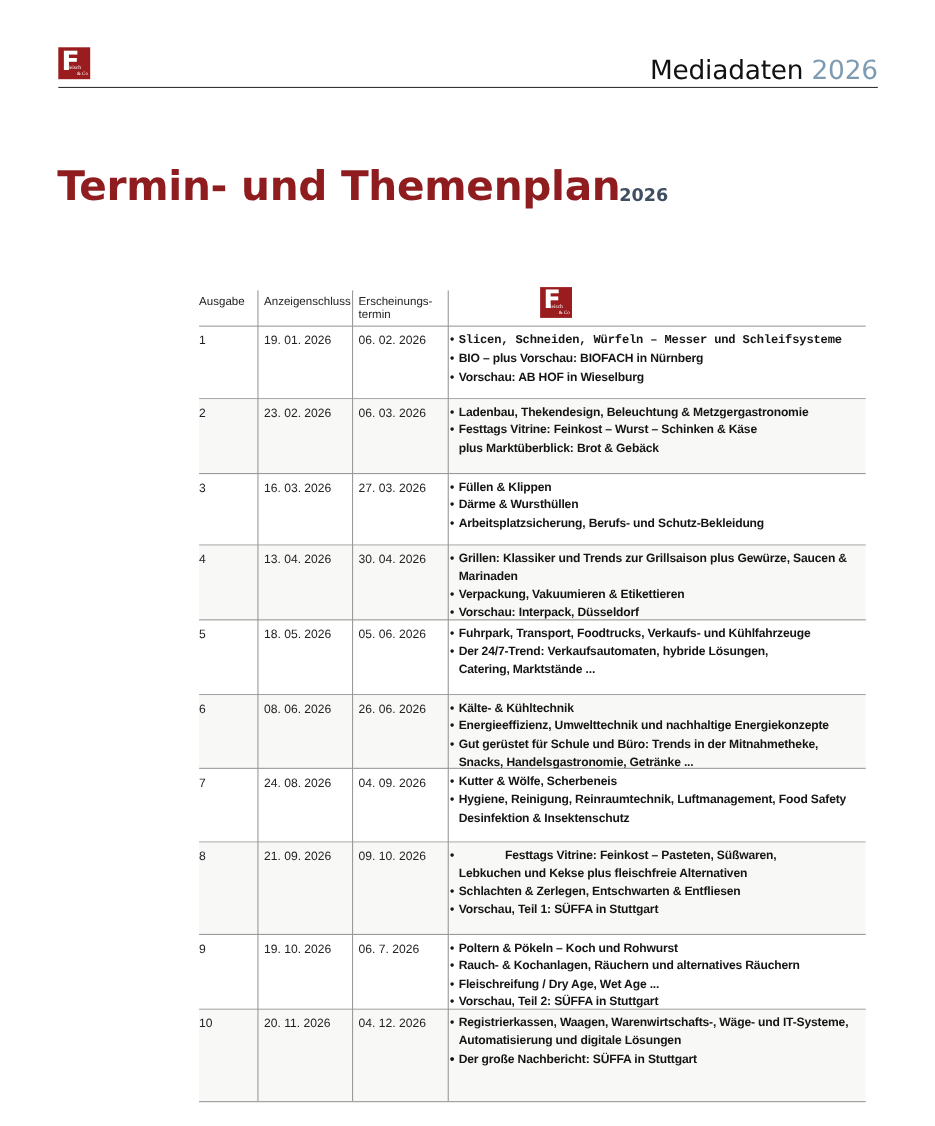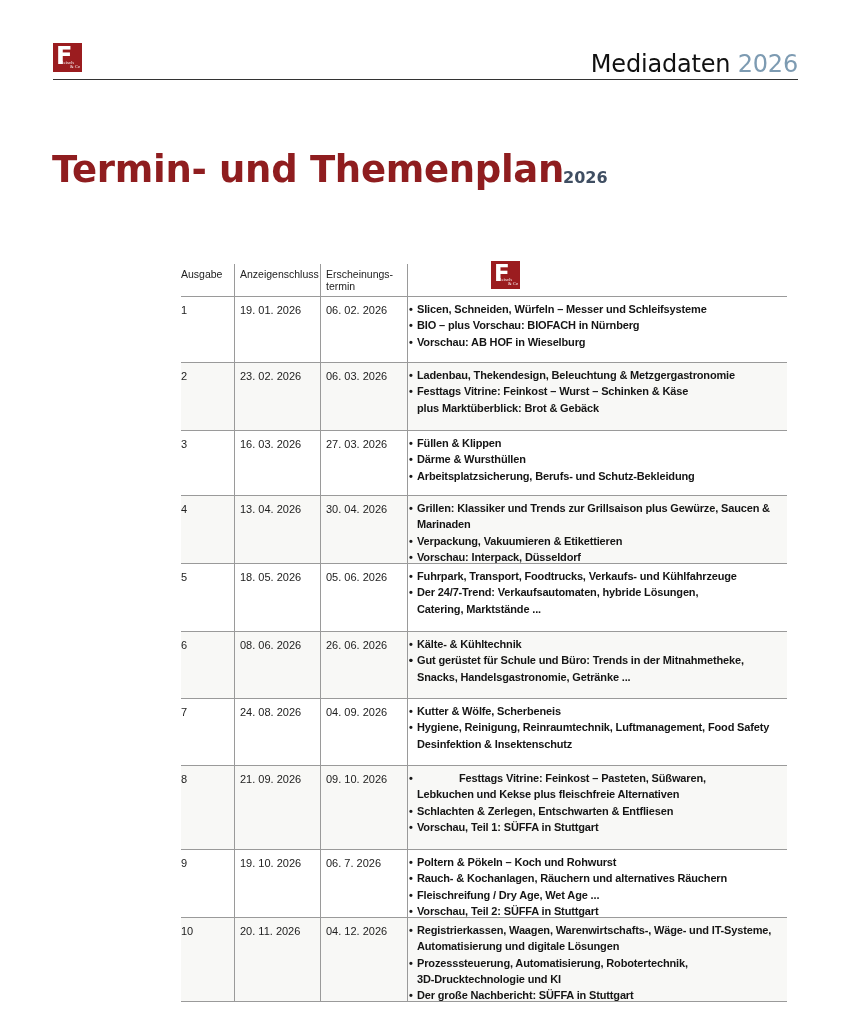--- a/index.html
+++ b/index.html
@@ -61,21 +61,21 @@
       <span>Erscheinungs-</span><br>
       <span>termin</span>
     </div>
   </div>
   <div id="rows">
       <div class="row" style="height: 66px;">
         <div class="cell c0">1</div>
         <div class="cell c1">19. 01. 2026</div>
         <div class="cell c2">06. 02. 2026</div>
         <div class="cell c3" style="top: 4px;">
-          <div class="topic"><span class="bullet">•</span><span style="white-space: pre-line;">Slicen, Schneiden, Würfeln – Messer und Schleifsysteme</span></div>
+          <div class="topic"><span class="bullet">•</span><span style="white-space: pre-line; font-family: Liberation Mono, monospace;">Slicen, Schneiden, Würfeln – Messer und Schleifsysteme</span></div>
           <div class="topic"><span class="bullet">•</span><span style="white-space: pre-line;">BIO – plus Vorschau: BIOFACH in Nürnberg</span></div>
           <div class="topic"><span class="bullet">•</span><span style="white-space: pre-line;">Vorschau: AB HOF in Wieselburg</span></div>
         </div>
       </div>
       <div class="row alt" style="height: 68px;">
         <div class="cell c0">2</div>
         <div class="cell c1">23. 02. 2026</div>
         <div class="cell c2">06. 03. 2026</div>
         <div class="cell c3" style="top: 4px;">
           <div class="topic"><span class="bullet">•</span><span style="white-space: pre-line;">Ladenbau, Thekendesign, Beleuchtung &amp; Metzgergastronomie</span></div>
@@ -113,21 +113,21 @@
           <div class="topic"><span class="bullet">•</span><span style="white-space: pre-line;">Der 24/7-Trend: Verkaufsautomaten, hybride Lösungen,
 Catering, Marktstände ...</span></div>
         </div>
       </div>
       <div class="row alt" style="height: 67px;">
         <div class="cell c0">6</div>
         <div class="cell c1">08. 06. 2026</div>
         <div class="cell c2">26. 06. 2026</div>
         <div class="cell c3" style="top: 4px;">
           <div class="topic"><span class="bullet">•</span><span style="white-space: pre-line;">Kälte- &amp; Kühltechnik</span></div>
-          <div class="topic"><span class="bullet">•</span></div>
+          <div class="topic"><span class="bullet">•</span><span style="white-space: pre-line;">Energieeffizienz, Umwelttechnik und nachhaltige Energiekonzepte</span></div>
           <div class="topic"><span class="bullet">•</span><span style="white-space: pre-line;">Gut gerüstet für Schule und Büro: Trends in der Mitnahmetheke,
 Snacks, Handelsgastronomie, Getränke ...</span></div>
         </div>
       </div>
       <div class="row" style="height: 67px;">
         <div class="cell c0">7</div>
         <div class="cell c1">24. 08. 2026</div>
         <div class="cell c2">04. 09. 2026</div>
         <div class="cell c3" style="top: 4px;">
           <div class="topic"><span class="bullet">•</span><span style="white-space: pre-line;">Kutter &amp; Wölfe, Scherbeneis</span></div>
@@ -157,22 +157,21 @@
           <div class="topic"><span class="bullet">•</span><span style="white-space: pre-line;">Vorschau, Teil 2: SÜFFA in Stuttgart</span></div>
         </div>
       </div>
       <div class="row alt" style="height: 84px;">
         <div class="cell c0">10</div>
         <div class="cell c1">20. 11. 2026</div>
         <div class="cell c2">04. 12. 2026</div>
         <div class="cell c3" style="top: 4px;">
           <div class="topic"><span class="bullet">•</span><span style="white-space: pre-line;">Registrierkassen, Waagen, Warenwirtschafts-, Wäge- und IT-Systeme,
 Automatisierung und digitale Lösungen</span></div>
-          <div class="topic"><span class="bullet">•</span><span style="white-space: pre-line;">Prozesssteuerung, Automatisierung, Robotertechnik,
-3D-Drucktechnologie und KI</span></div>
+          <div class="topic"><span class="bullet">•</span></div>
           <div class="topic"><span class="bullet">•</span><span style="white-space: pre-line;">Der große Nachbericht: SÜFFA in Stuttgart</span></div>
         </div>
       </div>
     </div>
 </div>
 
 <div class="logo logo-table">
   <span class="big-f">F</span>
   <span class="small l1">leisch</span>
   <span class="small l2">&amp; Co</span>

